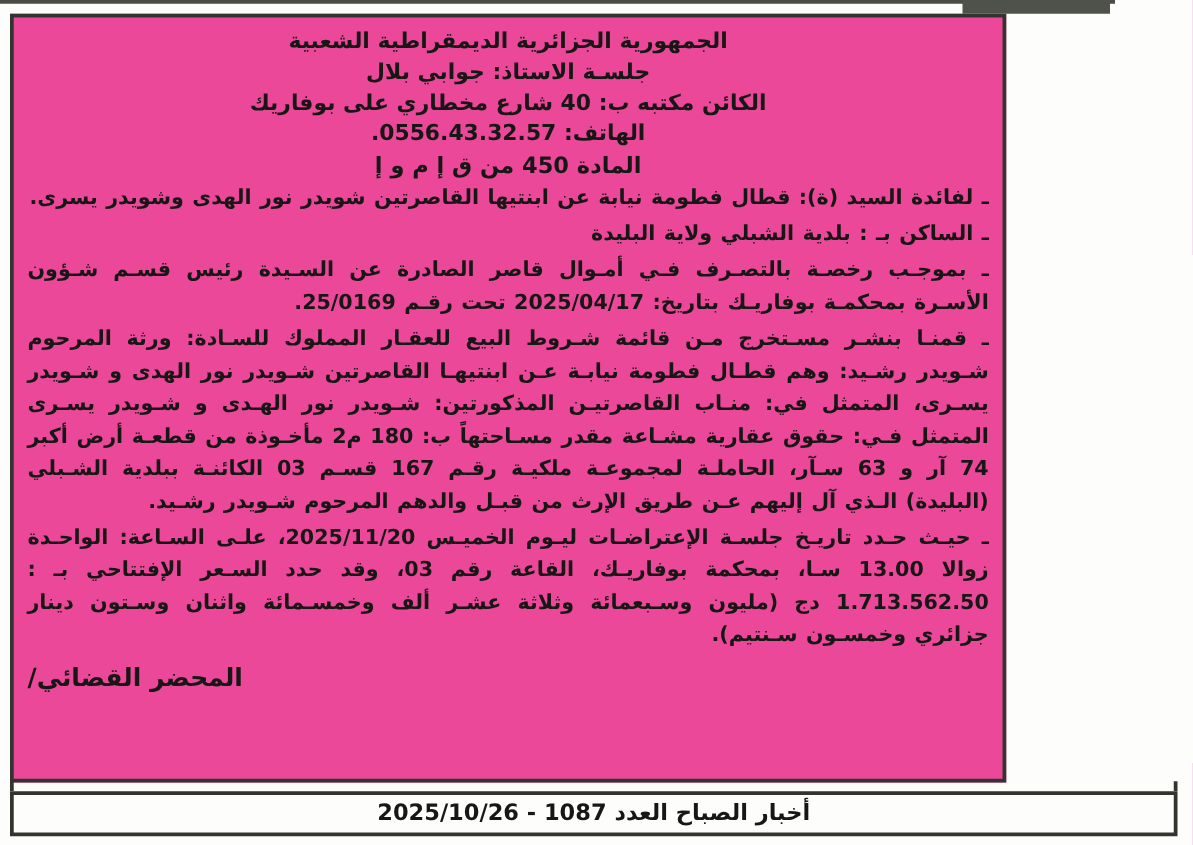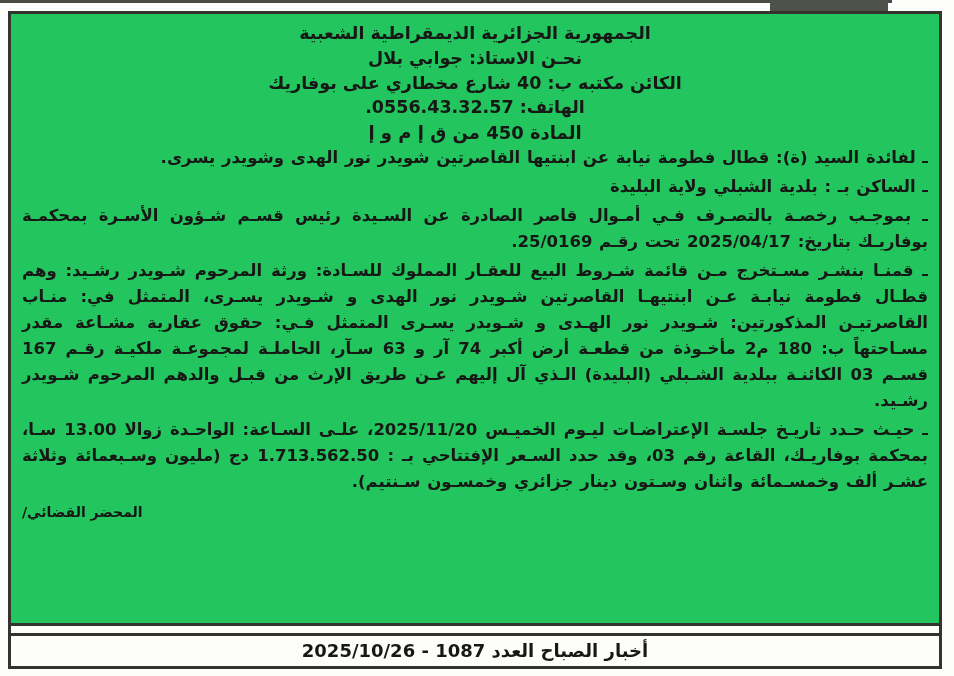--- a/index.html
+++ b/index.html
@@ -11,25 +11,25 @@
   }
   .top-edge-line {
     position: absolute; left: 0; top: 0; width: 892px; height: 3px;
     background: #4a4b45;
   }
   .corner-tab {
     position: absolute; left: 770px; top: 0; width: 118px; height: 11px;
     background: #4e524b;
   }
   .main-box {
-    position: absolute; left: 8px; top: 11px; width: 934px; height: 615px;
+    position: absolute; left: 8px; top: 11px; width: 797px; height: 615px;
     border: 3px solid #34342f;
     padding: 7px 11px 0 11px;
     direction: rtl;
-    background: #22c55e;
+    background: #ec4899;
   }
   .frame-connector {
     position: absolute; width: 3px; height: 8px; background: #34342f;
   }
   .footer-box {
     position: absolute; left: 8px; top: 633px; width: 934px; height: 36px;
     border: 3px solid #34342f;
     direction: rtl; text-align: center;
     font-size: 18px; line-height: 29px;
     background: #fdfdfc;
@@ -37,34 +37,34 @@
   .center-line { text-align: center; font-size: 17.5px; line-height: 24.8px; }
   .title-line  { text-align: center; font-size: 18px;   line-height: 25px; }
   .para {
     text-align: justify; text-align-last: right;
     font-size: 16.5px; line-height: 26px;
     margin-bottom: 3px;
     word-spacing: 1px;
   }
   .signature {
     direction: rtl; text-align: left;
-    font-size: 14px; margin-top: 9px;
+    font-size: 20px; margin-top: 9px;
   }
 </style>
 </head>
 <body>
 
 <div class="page">
 
   <div class="top-edge-line"></div>
   <div class="corner-tab"></div>
 
   <div class="main-box">
     <div class="center-line">الجمهورية الجزائرية الديمقراطية الشعبية</div>
-    <div class="center-line">نحـن الاستاذ: جوابي بلال</div>
+    <div class="center-line">جلسـة الاستاذ: جوابي بلال</div>
     <div class="center-line">الكائن مكتبه ب: 40 شارع مخطاري على بوفاريك</div>
     <div class="center-line">الهاتف: 0556.43.32.57.</div>
 
     <div class="title-line">المادة 450 من ق إ م و إ</div>
 
     <div class="para">ـ لفائدة السيد (ة): قطال فطومة نيابة عن ابنتيها القاصرتين شويدر نور الهدى وشويدر يسرى.</div>
     <div class="para">ـ الساكن بـ : بلدية الشبلي ولاية البليدة</div>
     <div class="para">ـ بموجـب رخصـة بالتصـرف فـي أمـوال قاصر الصادرة عن السـيدة رئيس قسـم شـؤون الأسـرة بمحكمـة بوفاريـك بتاريخ: 2025/04/17 تحت رقـم 25/0169.</div>
     <div class="para">ـ قمنـا بنشـر مسـتخرج مـن قائمة شـروط البيع للعقـار المملوك للسـادة: ورثة المرحوم شـويدر رشـيد: وهم قطـال فطومة نيابـة عـن ابنتيهـا القاصرتين شـويدر نور الهدى و شـويدر يسـرى، المتمثل في: منـاب القاصرتيـن المذكورتين: شـويدر نور الهـدى و شـويدر يسـرى المتمثل فـي: حقوق عقارية مشـاعة مقدر مسـاحتهاً ب: 180 م2 مأخـوذة من قطعـة أرض أكبر 74 آر و 63 سـآر، الحاملـة لمجموعـة ملكيـة رقـم 167 قسـم 03 الكائنـة ببلدية الشـبلي (البليدة) الـذي آل إليهم عـن طريق الإرث من قبـل والدهم المرحوم شـويدر رشـيد.</div>
     <div class="para">ـ حيـث حـدد تاريـخ جلسـة الإعتراضـات ليـوم الخميـس 2025/11/20، علـى السـاعة: الواحـدة زوالا 13.00 سـا، بمحكمة بوفاريـك، القاعة رقم 03، وقد حدد السـعر الإفتتاحي بـ : 1.713.562.50 دج (مليون وسـبعمائة وثلاثة عشـر ألف وخمسـمائة واثنان وسـتون دينار جزائري وخمسـون سـنتيم).</div>

